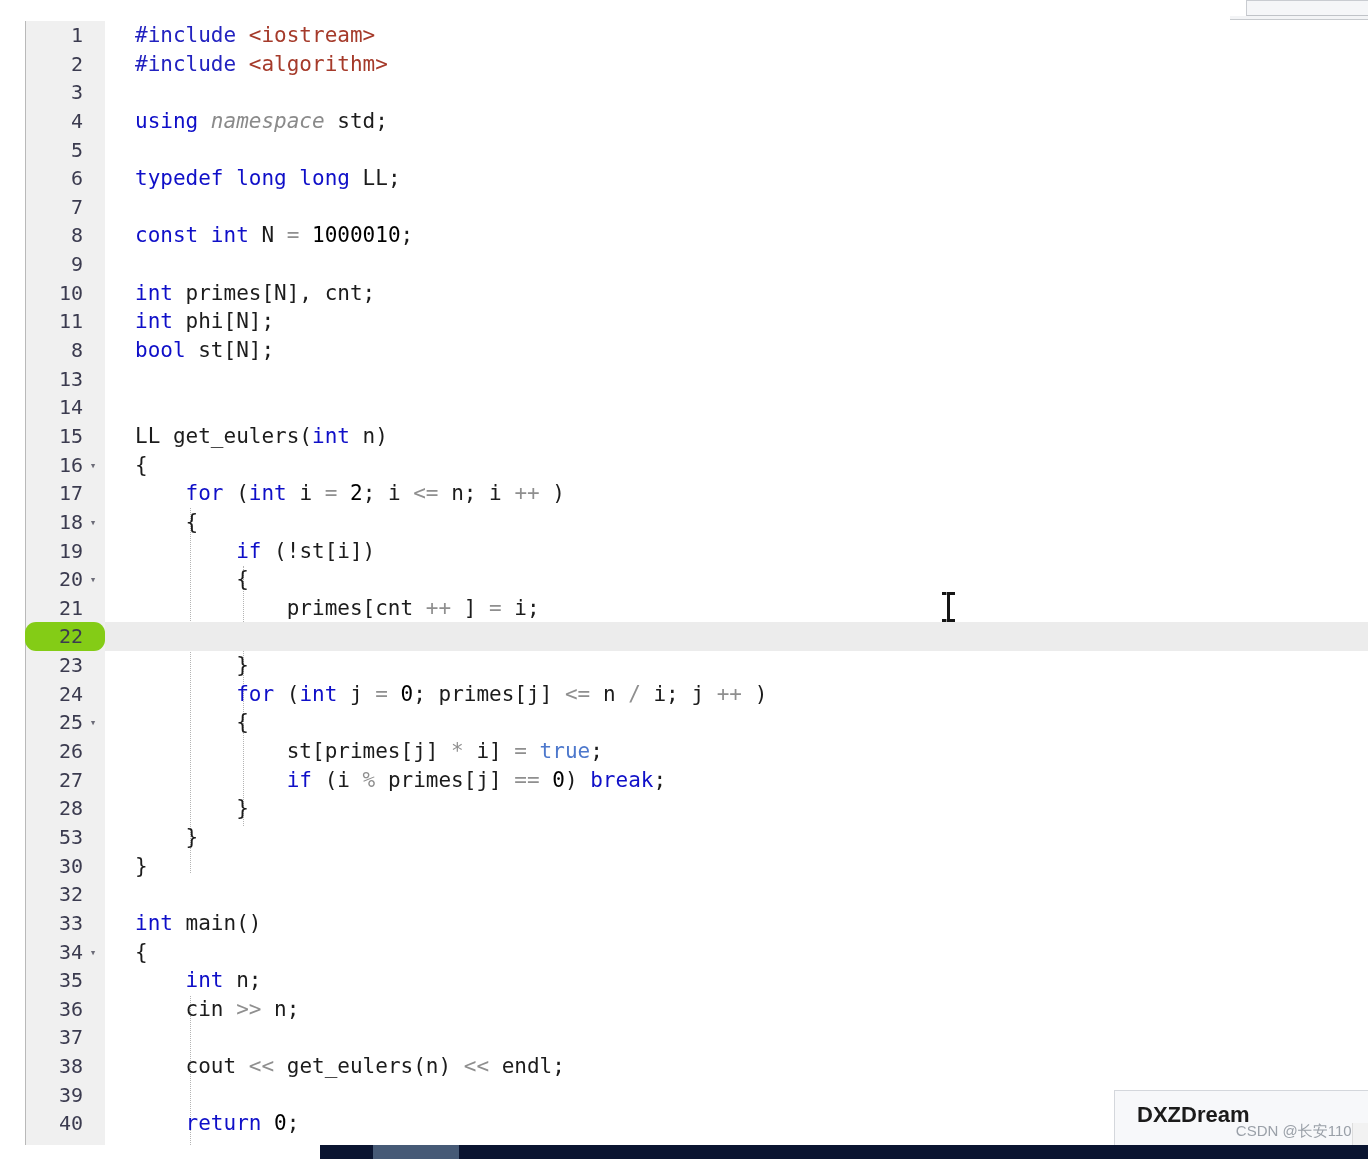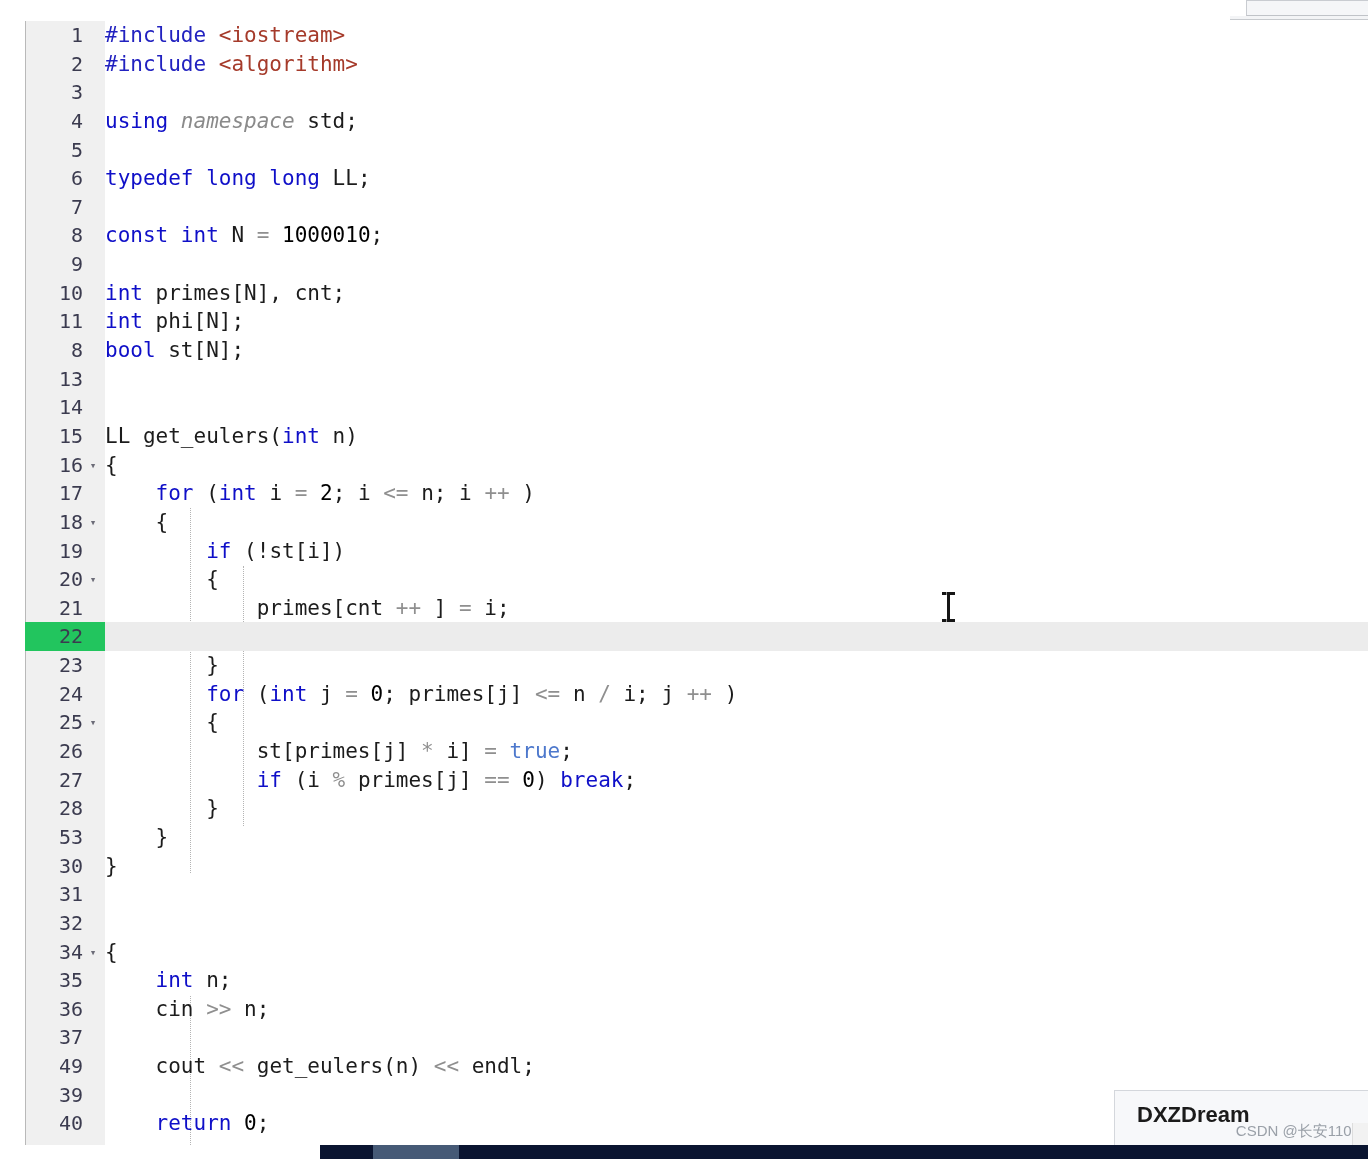--- a/index.html
+++ b/index.html
@@ -97,21 +97,21 @@
   }
 
   .line {
     position: relative;
     height: 28.65px;
     line-height: 28.65px;
     white-space: pre;
     font-size: 21px;
     font-family: "DejaVu Sans Mono", monospace;
   }
-  .line.active .lnum-cell { background: #22c55e; }
+  .line.active .lnum-cell { background: #84cc16; border-radius: 11px; }
   .line.active .code-cell { background: #ececec; }
 
   .lnum-cell {
     position: absolute;
     left: 0; top: 0;
     width: 80px;
     height: 100%;
     text-align: right;
     box-sizing: border-box;
     padding-right: 22px;
@@ -128,20 +128,21 @@
     color: #6c6c78;
     font-size: 11px;
     text-align: center;
     line-height: 30px;
   }
   .code-cell {
     position: absolute;
     left: 80px; top: 0;
     right: 0;
     height: 100%;
+    padding-left: 30px;
     box-sizing: border-box;
     color: #1c1c1c;
     z-index: 1;
   }
 
   
   .iguide {
     position: absolute;
     width: 0px;
     border-left: 1px dotted #b4b4b4;
@@ -286,27 +287,27 @@
         <div class="line"><div class="lnum-cell">21</div><div class="code-cell"><span class="id">            primes[cnt </span><span class="op">++ </span><span class="id">] </span><span class="op">= </span><span class="id">i;</span></div></div>
         <div class="line active"><div class="lnum-cell">22</div><div class="code-cell"></div></div>
         <div class="line"><div class="lnum-cell">23</div><div class="code-cell"><span class="pun">        }</span></div></div>
         <div class="line"><div class="lnum-cell">24</div><div class="code-cell"><span class="pun">        </span><span class="kw">for </span><span class="pun">(</span><span class="kw">int </span><span class="id">j </span><span class="op">= </span><span class="num">0</span><span class="id">; primes[j] </span><span class="op">&lt;= </span><span class="id">n </span><span class="op">/ </span><span class="id">i; j </span><span class="op">++ </span><span class="pun">)</span></div></div>
         <div class="line"><div class="lnum-cell">25<span class="fold">▾</span></div><div class="code-cell"><span class="pun">        {</span></div></div>
         <div class="line"><div class="lnum-cell">26</div><div class="code-cell"><span class="id">            st[primes[j] </span><span class="op">* </span><span class="id">i] </span><span class="op">= </span><span class="lit">true</span><span class="pun">;</span></div></div>
         <div class="line"><div class="lnum-cell">27</div><div class="code-cell"><span class="pun">            </span><span class="kw">if </span><span class="id">(i </span><span class="op">% </span><span class="id">primes[j] </span><span class="op">== </span><span class="num">0</span><span class="pun">) </span><span class="kw">break</span><span class="pun">;</span></div></div>
         <div class="line"><div class="lnum-cell">28</div><div class="code-cell"><span class="pun">        }</span></div></div>
         <div class="line"><div class="lnum-cell">53</div><div class="code-cell"><span class="pun">    }</span></div></div>
         <div class="line"><div class="lnum-cell">30</div><div class="code-cell"><span class="pun">}</span></div></div>
-        <div class="line"><div class="lnum-cell">31</div><div class="code-cell"></div></div>
         <div class="line"><div class="lnum-cell">32</div><div class="code-cell"></div></div>
+        <div class="line"><div class="lnum-cell">33</div><div class="code-cell"><span class="kw">int </span><span class="id">main()</span></div></div>
         <div class="line"><div class="lnum-cell">34<span class="fold">▾</span></div><div class="code-cell"><span class="pun">{</span></div></div>
         <div class="line"><div class="lnum-cell">35</div><div class="code-cell"><span class="pun">    </span><span class="kw">int </span><span class="id">n;</span></div></div>
         <div class="line"><div class="lnum-cell">36</div><div class="code-cell"><span class="id">    cin </span><span class="op">&gt;&gt; </span><span class="id">n;</span></div></div>
         <div class="line"><div class="lnum-cell">37</div><div class="code-cell"></div></div>
-        <div class="line"><div class="lnum-cell">49</div><div class="code-cell"><span class="id">    cout </span><span class="op">&lt;&lt; </span><span class="id">get_eulers(n) </span><span class="op">&lt;&lt; </span><span class="id">endl;</span></div></div>
+        <div class="line"><div class="lnum-cell">38</div><div class="code-cell"><span class="id">    cout </span><span class="op">&lt;&lt; </span><span class="id">get_eulers(n) </span><span class="op">&lt;&lt; </span><span class="id">endl;</span></div></div>
         <div class="line"><div class="lnum-cell">39</div><div class="code-cell"></div></div>
         <div class="line"><div class="lnum-cell">40</div><div class="code-cell"><span class="pun">    </span><span class="kw">return </span><span class="num">0</span><span class="pun">;</span></div></div>
       </div>
   </div>
 
   <div class="ibeam">
     <svg width="15" height="30" viewBox="0 0 15 30" xmlns="http://www.w3.org/2000/svg">
       <rect x="6" y="0" width="3" height="30" fill="#161616"></rect>
       <rect x="1" y="0" width="13" height="3" fill="#161616"></rect>
       <rect x="1" y="27" width="13" height="3" fill="#161616"></rect>

